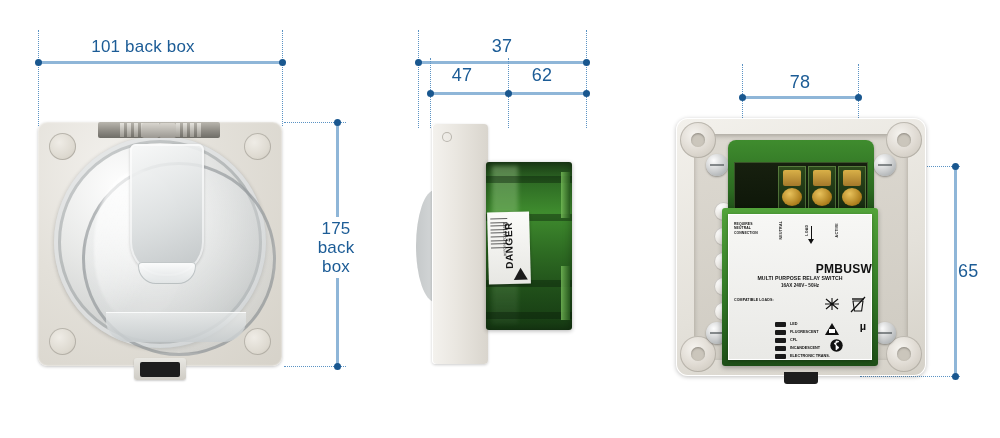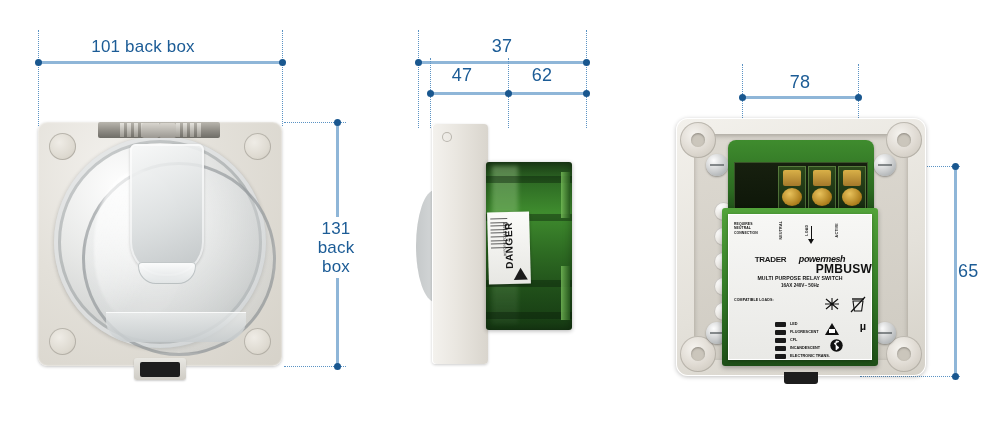--- a/index.html
+++ b/index.html
@@ -211,21 +211,21 @@
 </div>
 
 <div>
   <div class="ext-h" style="left:284px;top:122px;width:62px;"></div>
   <div class="ext-h" style="left:284px;top:366px;width:62px;"></div>
   <div class="dim-line-v" style="left:336px;top:122px;height:244px;"></div>
   <div class="dot" style="left:334px;top:119px;"></div>
   <div class="dot" style="left:334px;top:363px;"></div>
   <div style="position:absolute;left:304px;top:217px;width:64px;background:#fff;
               padding:2px 0;text-align:center;">
-    <div class="dim-label" style="position:static;">131</div>
+    <div class="dim-label" style="position:static;">175</div>
     <div class="dim-label" style="position:static;">back</div>
     <div class="dim-label" style="position:static;">box</div>
   </div>
 </div>
 
 <div id="view-front">
   <div class="backbox"></div>
   <div class="bb-screw tl"></div>
   <div class="bb-screw tr"></div>
   <div class="bb-screw bl"></div>
@@ -385,24 +385,20 @@
 
     <div class="m-rot" style="left:38px;top:14px;width:30px;">NEUTRAL</div>
     <div class="m-rot" style="left:64px;top:14px;width:30px;">LOAD</div>
     <div class="m-rot" style="left:94px;top:14px;width:30px;">ACTIVE</div>
     <div style="position:absolute;left:83px;top:12px;width:1.4px;height:14px;
                 background:#111;"></div>
     <div style="position:absolute;left:80px;top:25px;width:0;height:0;
                 border-left:3.5px solid transparent;border-right:3.5px solid transparent;
                 border-top:5px solid #111;"></div>
 
-    <div class="m-brand">
-      <span class="b1">TRADER</span>
-      <span class="b2">powermesh</span>
-    </div>
 
     <div class="m-model">PMBUSW</div>
     <div class="m-desc">MULTI PURPOSE RELAY SWITCH</div>
     <div class="m-rating">16AX 240V~ 50Hz</div>
 
     <div class="m-loads-h">COMPATIBLE LOADS:</div>
     <ul class="m-loads">
       <li>LED</li>
       <li>FLUORESCENT</li>
       <li>CFL</li>

